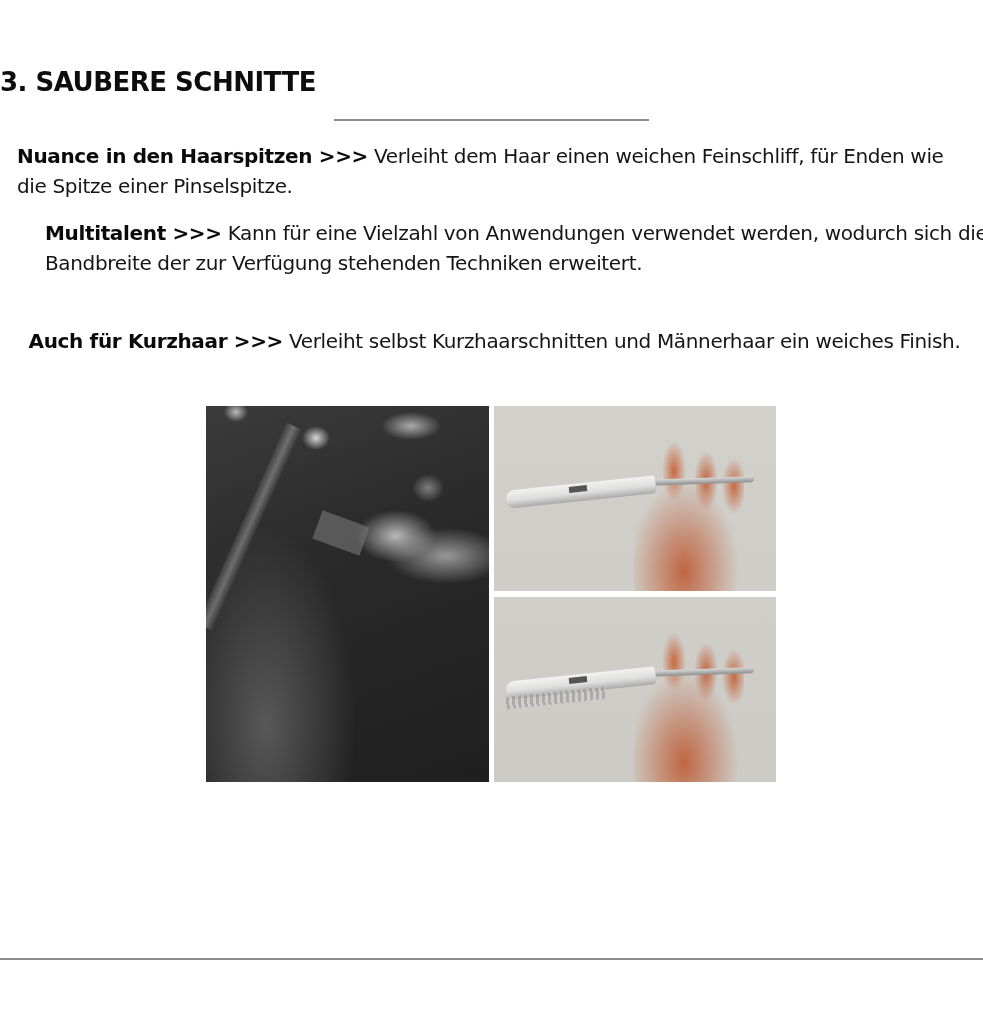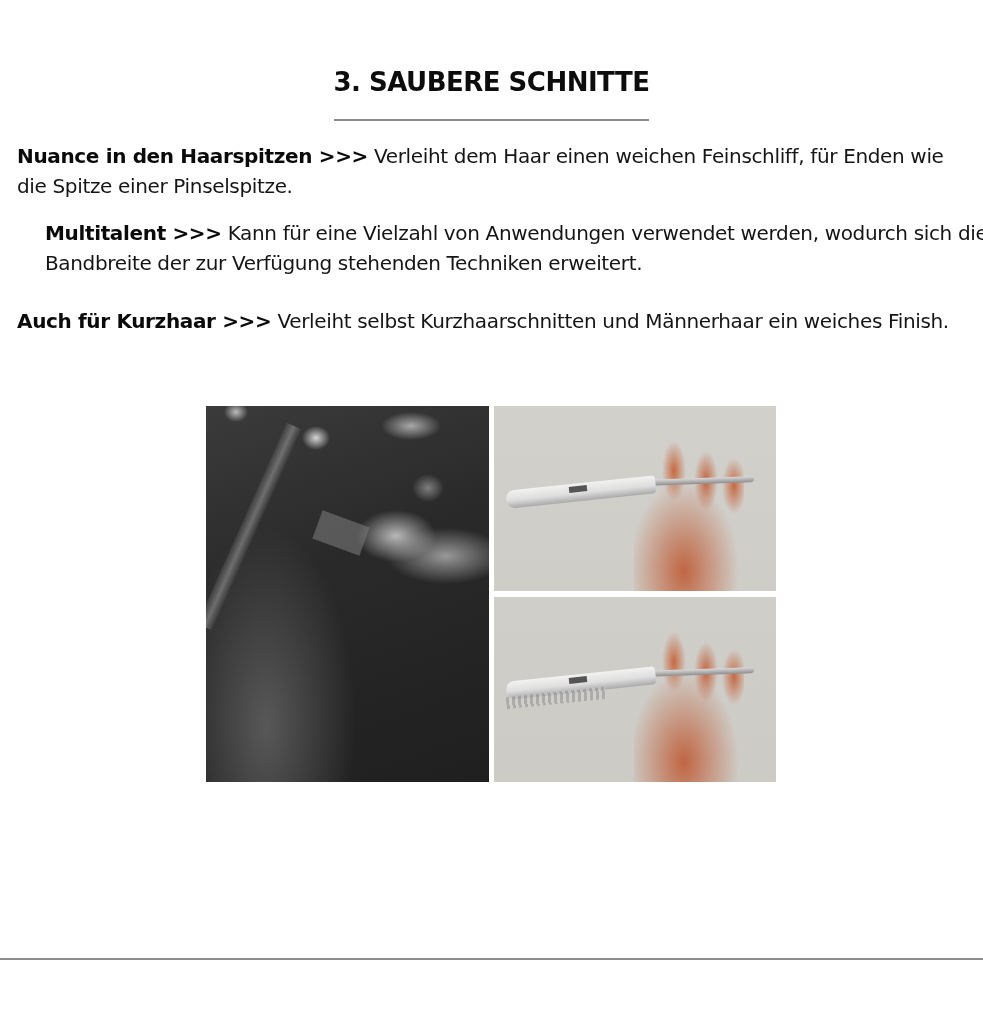--- a/index.html
+++ b/index.html
@@ -13,21 +13,21 @@
       position: relative;
       overflow: hidden;
       font-family: "Liberation Sans", "DejaVu Sans", sans-serif;
       color: #111111;
     }
     .title {
       position: absolute;
       left: 0;
       top: 64px;
       width: 983px;
-      text-align: center;
+      text-align: left;
       font-family: "DejaVu Sans", sans-serif;
       font-weight: bold;
       font-size: 26px;
       letter-spacing: -0.5px;
       color: #0d0d0d;
       margin: 0;
       line-height: 36px;
     }
     .title-rule {
       position: absolute;
@@ -47,21 +47,21 @@
       color: #151515;
       margin: 0;
       letter-spacing: -0.35px;
     }
     .para .lead {
       font-weight: bold;
       color: #0a0a0a;
     }
     .p1 { top: 141px; }
     .p2 { top: 218px; margin-left: 28px; }
-    .p3 { top: 306px; }
+    .p3 { top: 326px; text-align: center; }
 
     .gallery {
       position: absolute;
       left: 206px;
       top: 406px;
       width: 570px;
       height: 376px;
     }
     .photo {
       position: absolute;

